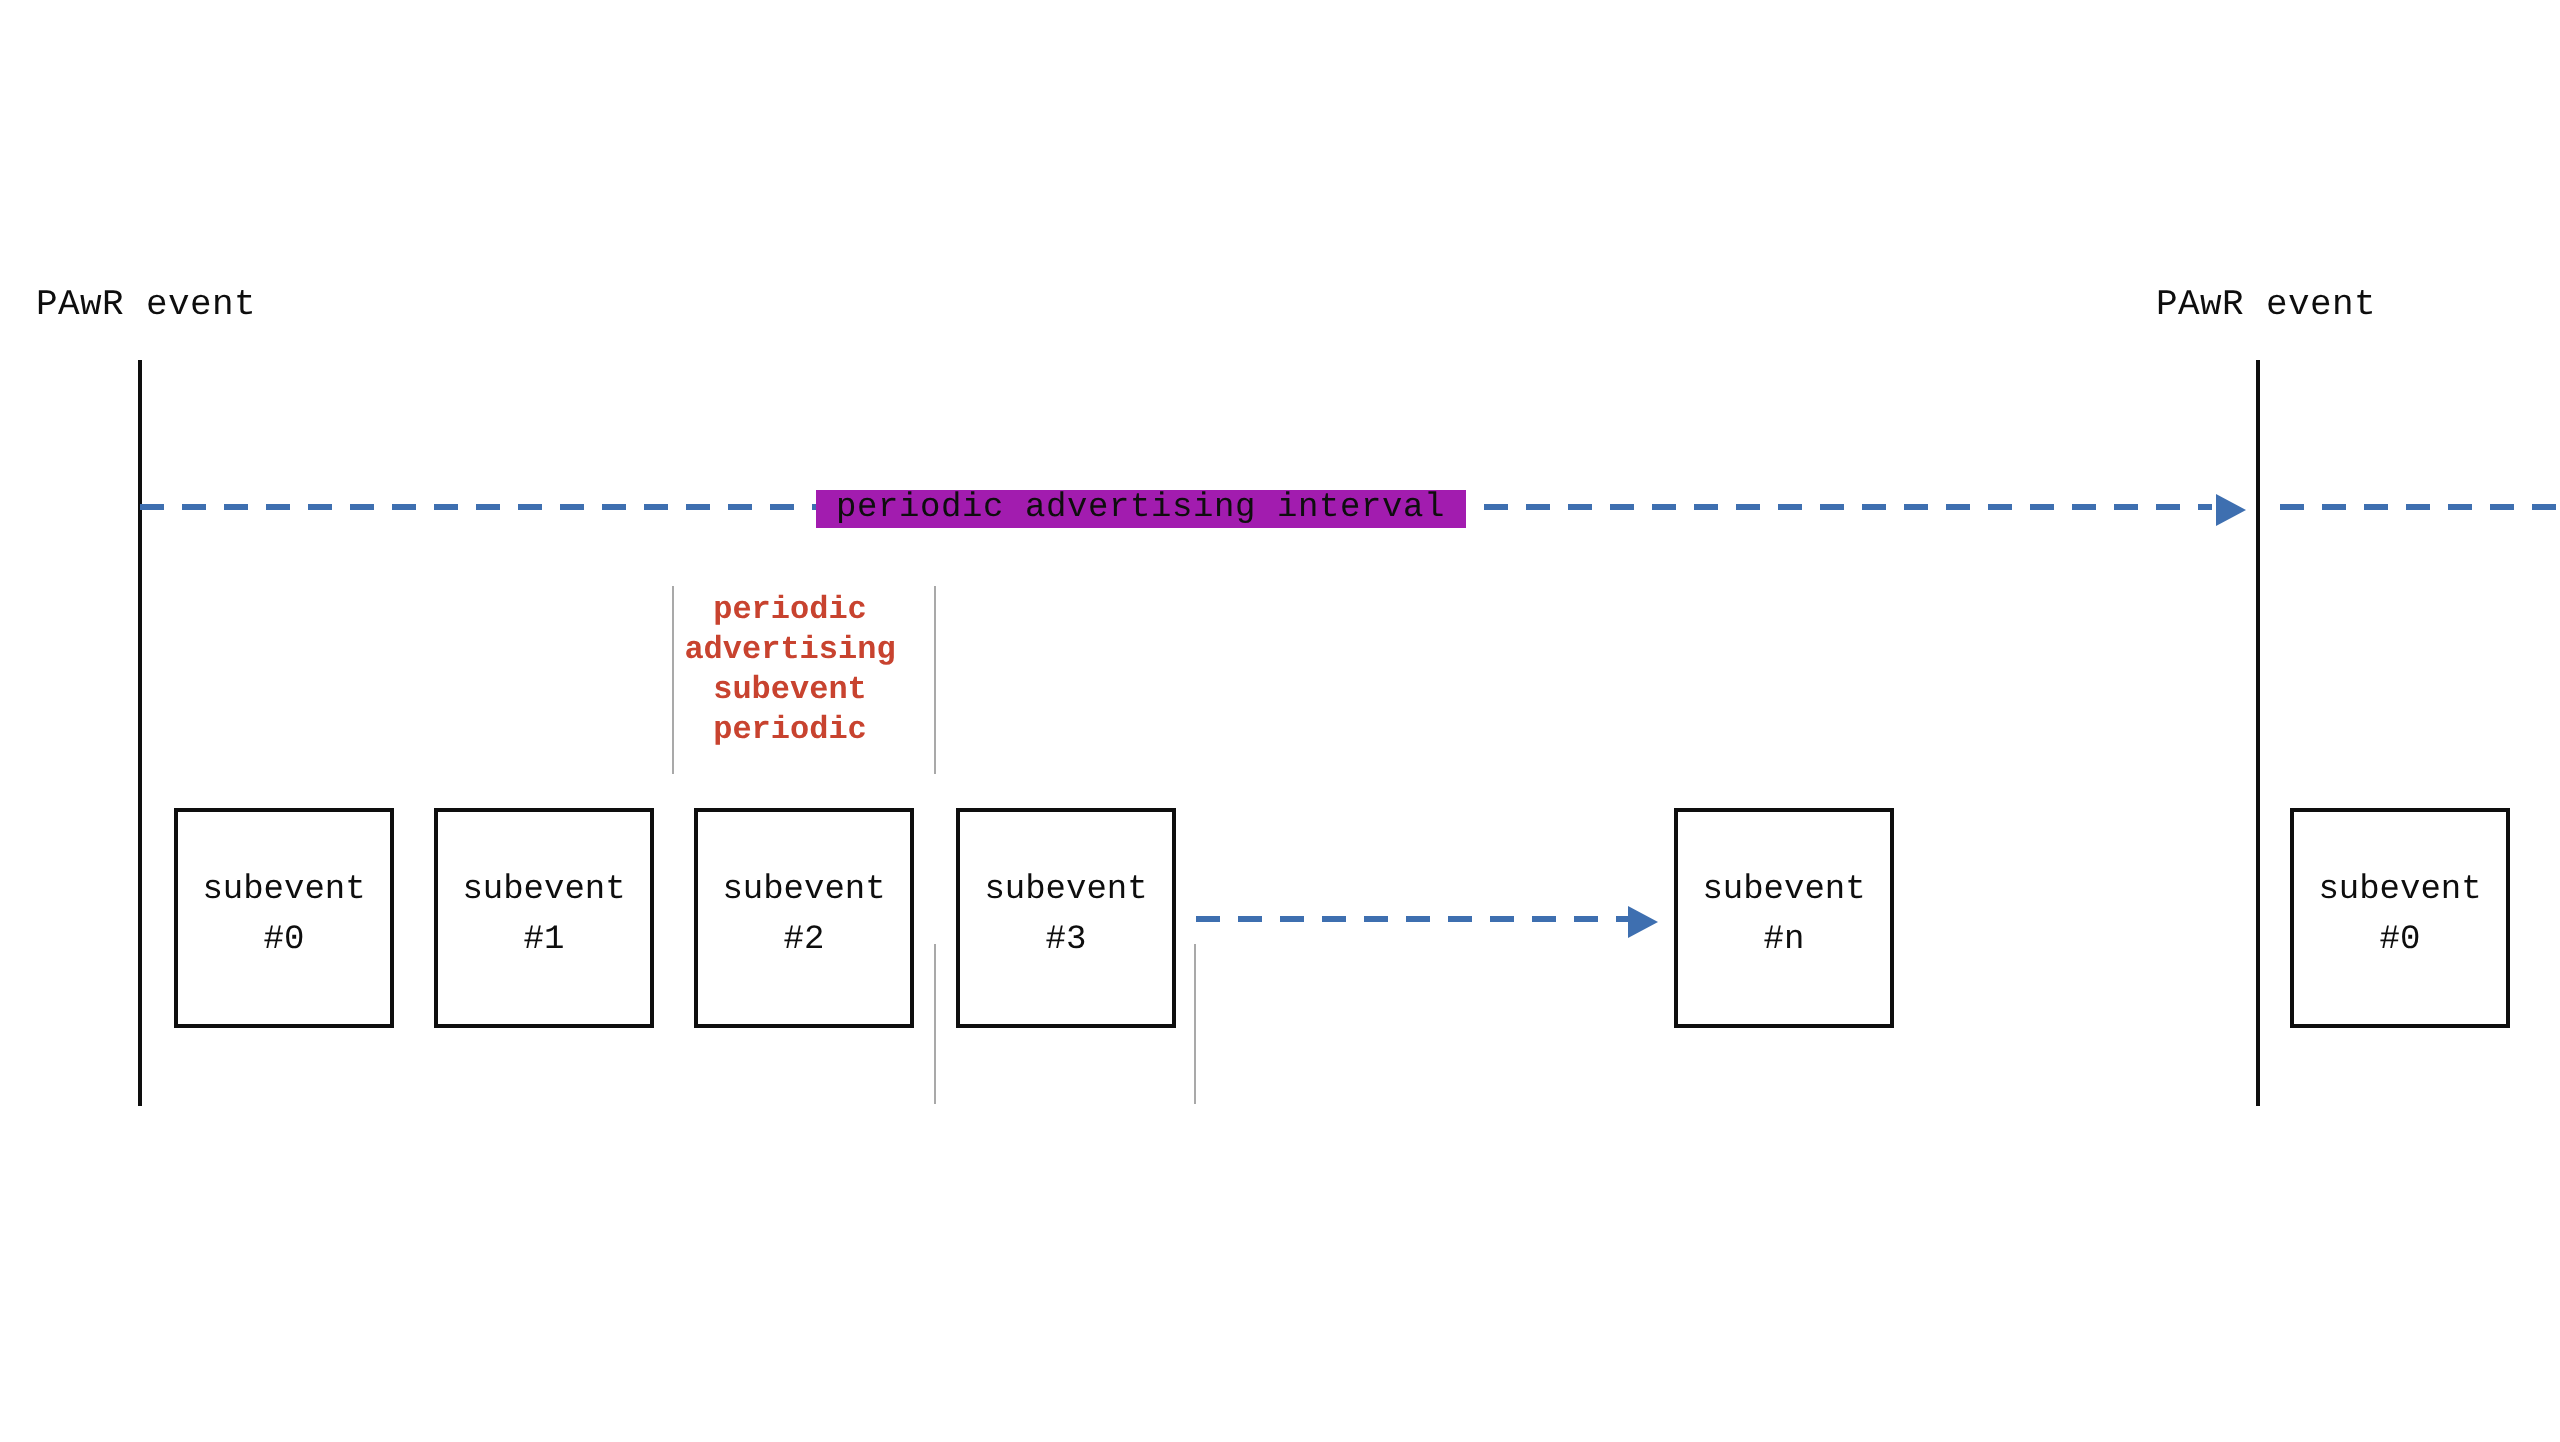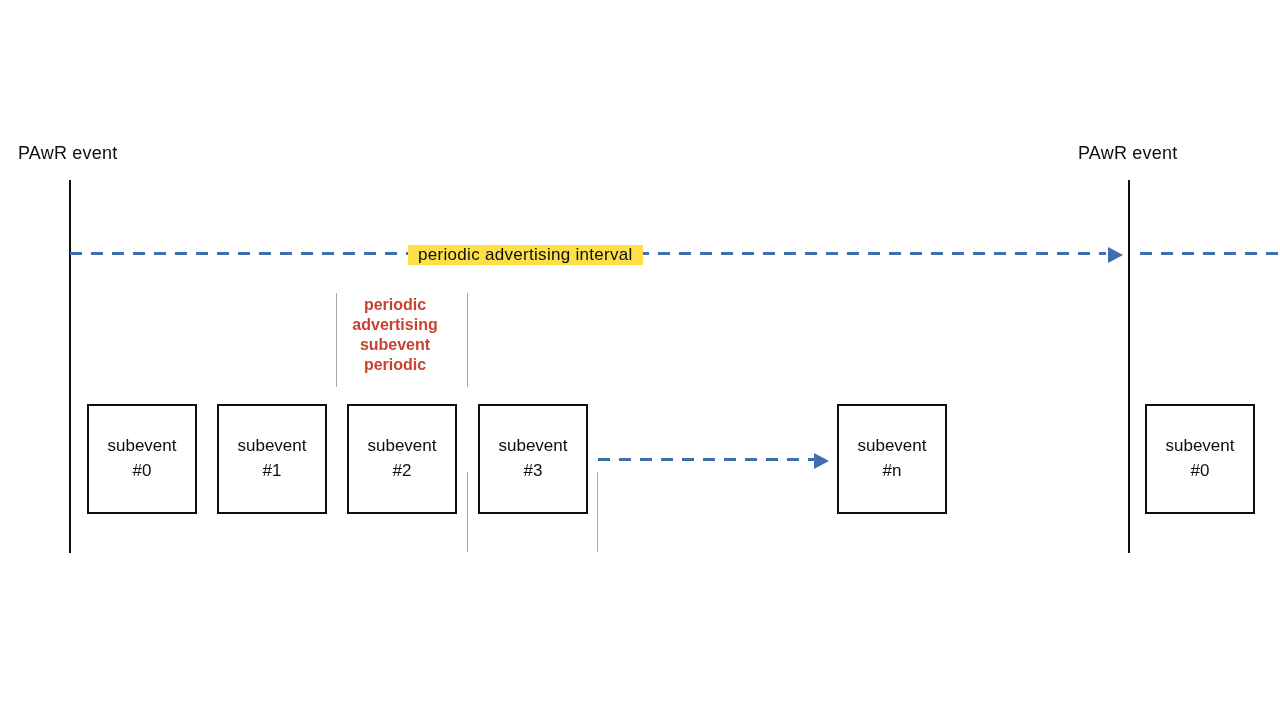--- a/index.html
+++ b/index.html
@@ -6,21 +6,21 @@
   body{
     width:1280px;height:721px;position:relative;overflow:hidden;
     background:#ffffff;
     font-family:"Liberation Sans", sans-serif;
     color:#141414;
     --blue:#3e6fb0;
     --red:#c8432f;
     --ink:#141414;
     --gray:#a9a9a9;
   }
-  .abs{position:absolute;}
+  .abs{position:absolute;font-family:Liberation Mono, monospace;}
   .pawr-label{
     font-size:18px;font-weight:500;letter-spacing:.2px;color:var(--ink);
   }
   .vline{
     width:2px;background:#0e0e0e;
   }
   .gline{
     width:1px;background:var(--gray);
   }
   .dash{
@@ -28,21 +28,21 @@
     background:repeating-linear-gradient(90deg, var(--blue) 0 12px, transparent 12px 21px);
   }
   .arrow-right{
     width:0;height:0;
     border-top:8px solid transparent;
     border-bottom:8px solid transparent;
     border-left:15px solid var(--blue);
   }
   .interval-label{
     font-size:17px;letter-spacing:.3px;color:var(--ink);
-    background:#fde047;padding:0 10px;white-space:nowrap;
+    background:#a21caf;padding:0 10px;white-space:nowrap;
   }
   .red-label{
     width:118px;text-align:center;
     font-size:16px;font-weight:700;line-height:20px;
     color:var(--red);
   }
   .red-label span{display:block;}
   .box{
     width:106px;height:106px;
     border:2px solid #0e0e0e;background:#ffffff;

